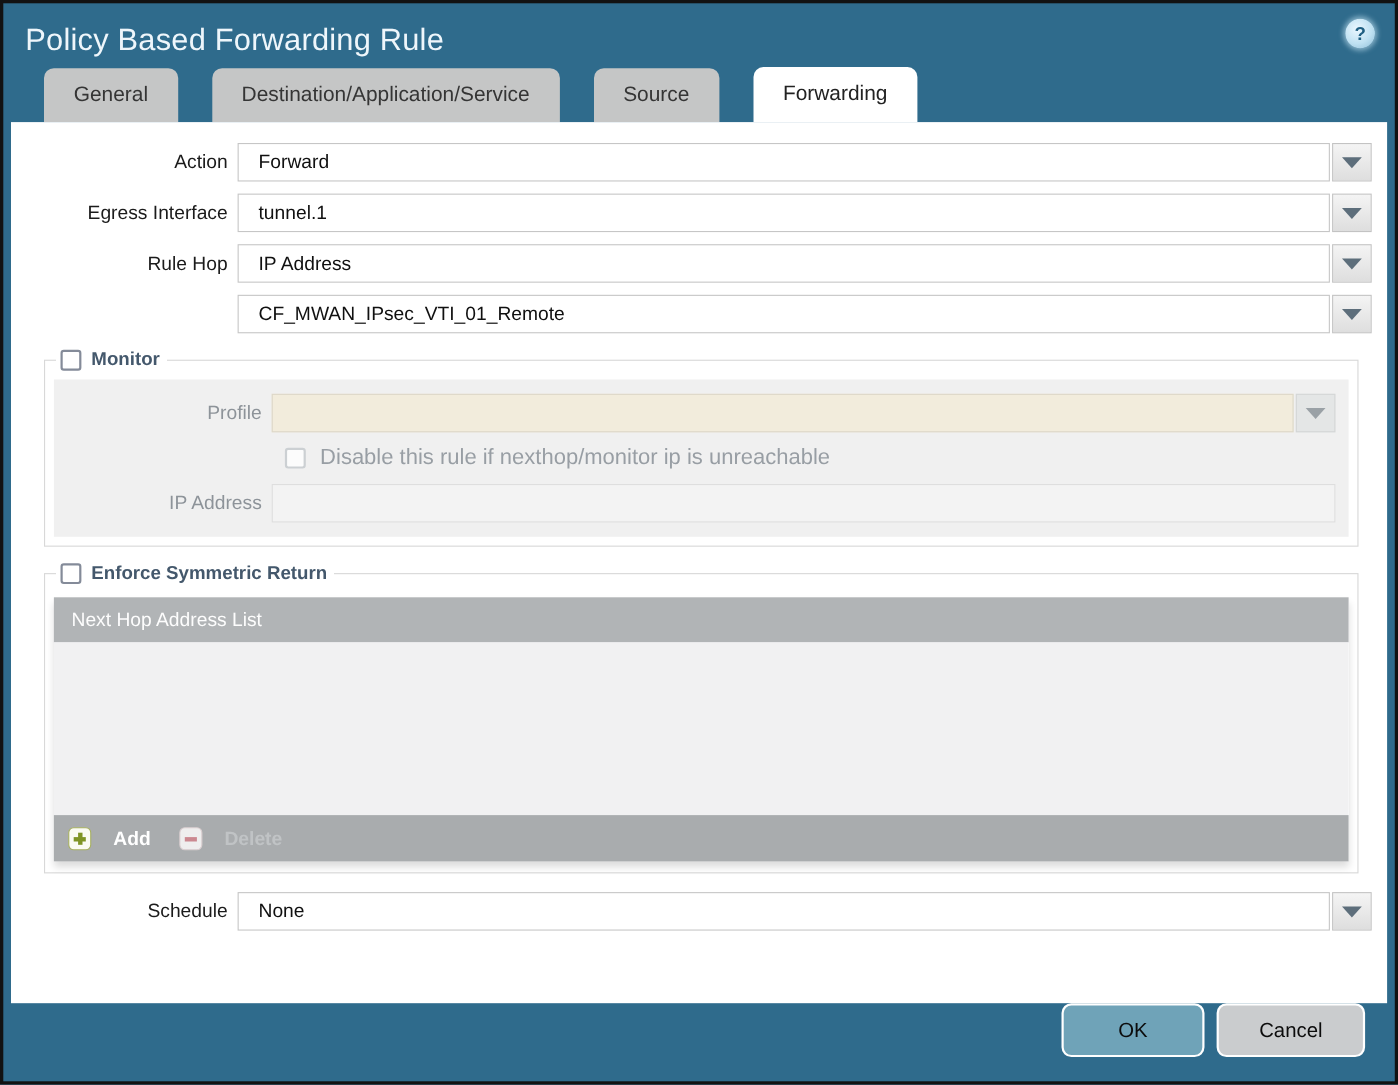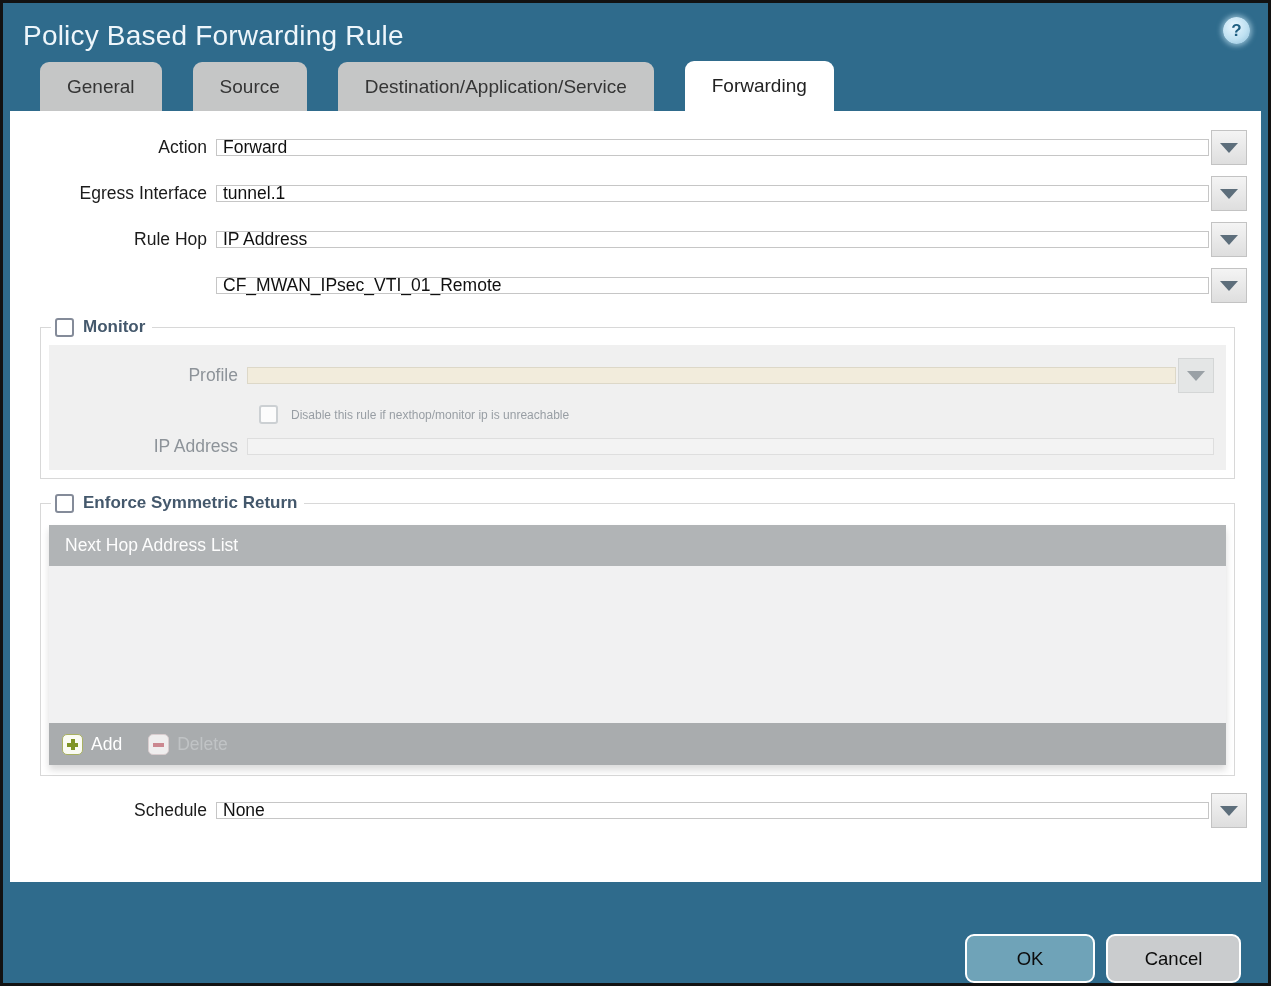--- a/index.html
+++ b/index.html
@@ -77,25 +77,25 @@
   .form-label {
     width: 196px;
     text-align: right;
     padding-right: 9px;
     font-size: 17.5px;
     color: #1b1b1b;
     flex: none;
   }
   .field {
     flex: 1;
-    height: 17px;
+    height: 35px;
     border: 1px solid #c6c6c6;
     background: #fff;
     display: flex; align-items: center;
-    padding-left: 6px;
+    padding-left: 18px;
     font-size: 17.5px;
     color: #101010;
     cursor: pointer;
   }
   .dd-btn {
     flex: none;
     width: 36px; height: 35px;
     margin-left: 2px;
     background: linear-gradient(#f4f4f4, #dedede);
     border: 1px solid #c3c3c3;
@@ -153,21 +153,21 @@
     background: #f3f3f3;
     border: 1px solid #dedede;
     cursor: default;
   }
   .cb-row {
     display: flex; align-items: center;
     gap: 13px;
     margin: 12px 0 12px 198px;
   }
   .cb-row .cb-label {
-    font-size: 12px;
+    font-size: 20px;
     color: #989ea4;
   }
   
   .nh-table {
     margin: 4px 0 2px 0;
     box-shadow: 0 5px 7px rgba(0,0,0,0.14);
   }
   .nh-header {
     height: 41px;
     background: #b1b4b6;
@@ -180,21 +180,21 @@
     height: 157px;
     background: #f1f1f2;
   }
   .nh-footer {
     height: 42px;
     background: #a9acae;
     display: flex; align-items: center;
     gap: 26px;
     padding-left: 13px;
   }
-  .tbl-btn { display: flex; align-items: flex-start; gap: 8px; cursor: pointer; }
+  .tbl-btn { display: flex; align-items: flex-start; gap: 20px; cursor: pointer; font-weight: bold; }
   .tbl-btn .lbl { font-size: 17.5px; color: #ffffff; }
   .tbl-btn.disabled { cursor: default; }
   .tbl-btn.disabled .lbl { color: #c0c3c5; }
   .sq-icon {
     width: 21px; height: 21px;
     border-radius: 5px;
     position: relative;
     flex: none;
   }
   .plus-icon { background: #fafbf3; border: 1px solid #a8b162; }
@@ -203,22 +203,22 @@
   }
   .plus-icon::before { left: 4px; right: 4px; top: 8px; height: 4px; }
   .plus-icon::after { top: 4px; bottom: 4px; left: 8px; width: 4px; }
   .minus-icon { background: #efeeee; border: 1px solid #d9cdcf; }
   .minus-icon::before {
     content: ""; position: absolute; background: #cb8890;
     left: 4px; right: 4px; top: 8px; height: 4px;
   }
   
   .dlg-footer {
-    height: 101px;
-    display: flex; align-items: flex-end; justify-content: flex-end;
+    height: 71px;
+    display: flex; align-items: flex-start; justify-content: flex-end;
     gap: 11px;
     padding-right: 27px;
     margin-left: 13px;
   }
   .btn {
     min-width: 130px; height: 49px;
     border: 2px solid #ffffff;
     border-radius: 9px;
     font-size: 18.5px;
     color: #0c0c0c;
@@ -234,22 +234,22 @@
 
 <div class="frame">
 
   <div class="titlebar">
     <span class="title">Policy Based Forwarding Rule</span>
     <div class="help-btn">?</div>
   </div>
 
   <div class="tabs">
     <div class="tab">General</div>
+    <div class="tab">Destination/Application/Service</div>
     <div class="tab">Source</div>
-    <div class="tab">Destination/Application/Service</div>
     <div class="tab active">Forwarding</div>
   </div>
 
   <div class="content">
 
     <div class="form-row">
       <div class="form-label">Action</div>
       <div class="field">Forward</div>
       <div class="dd-btn">
         <span class="caret"></span>

